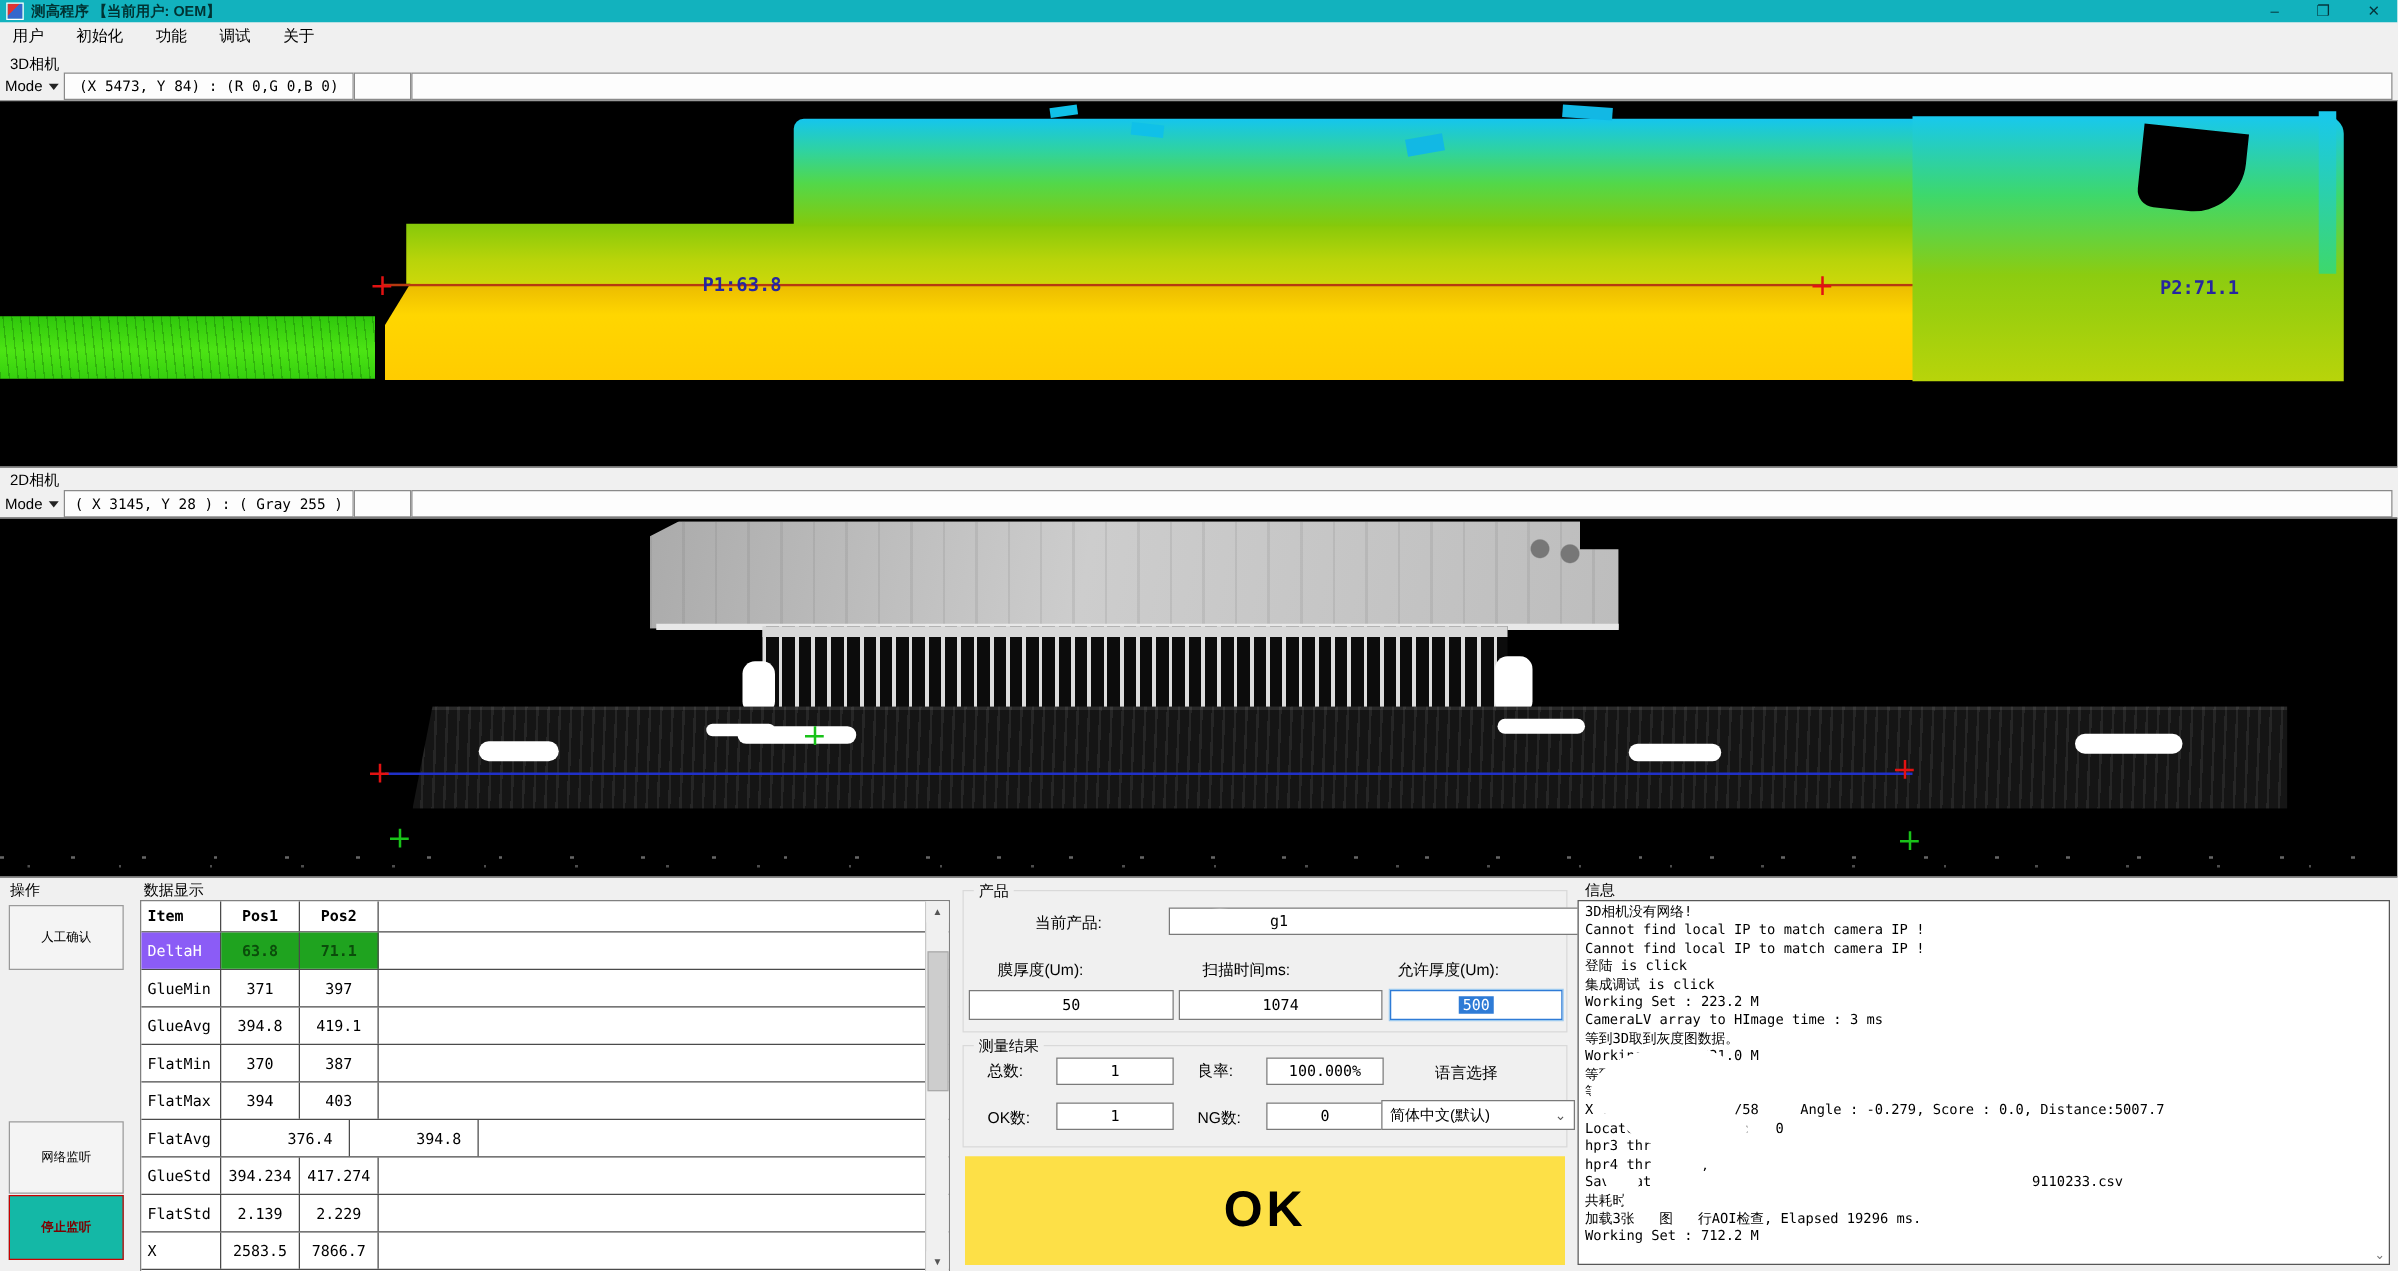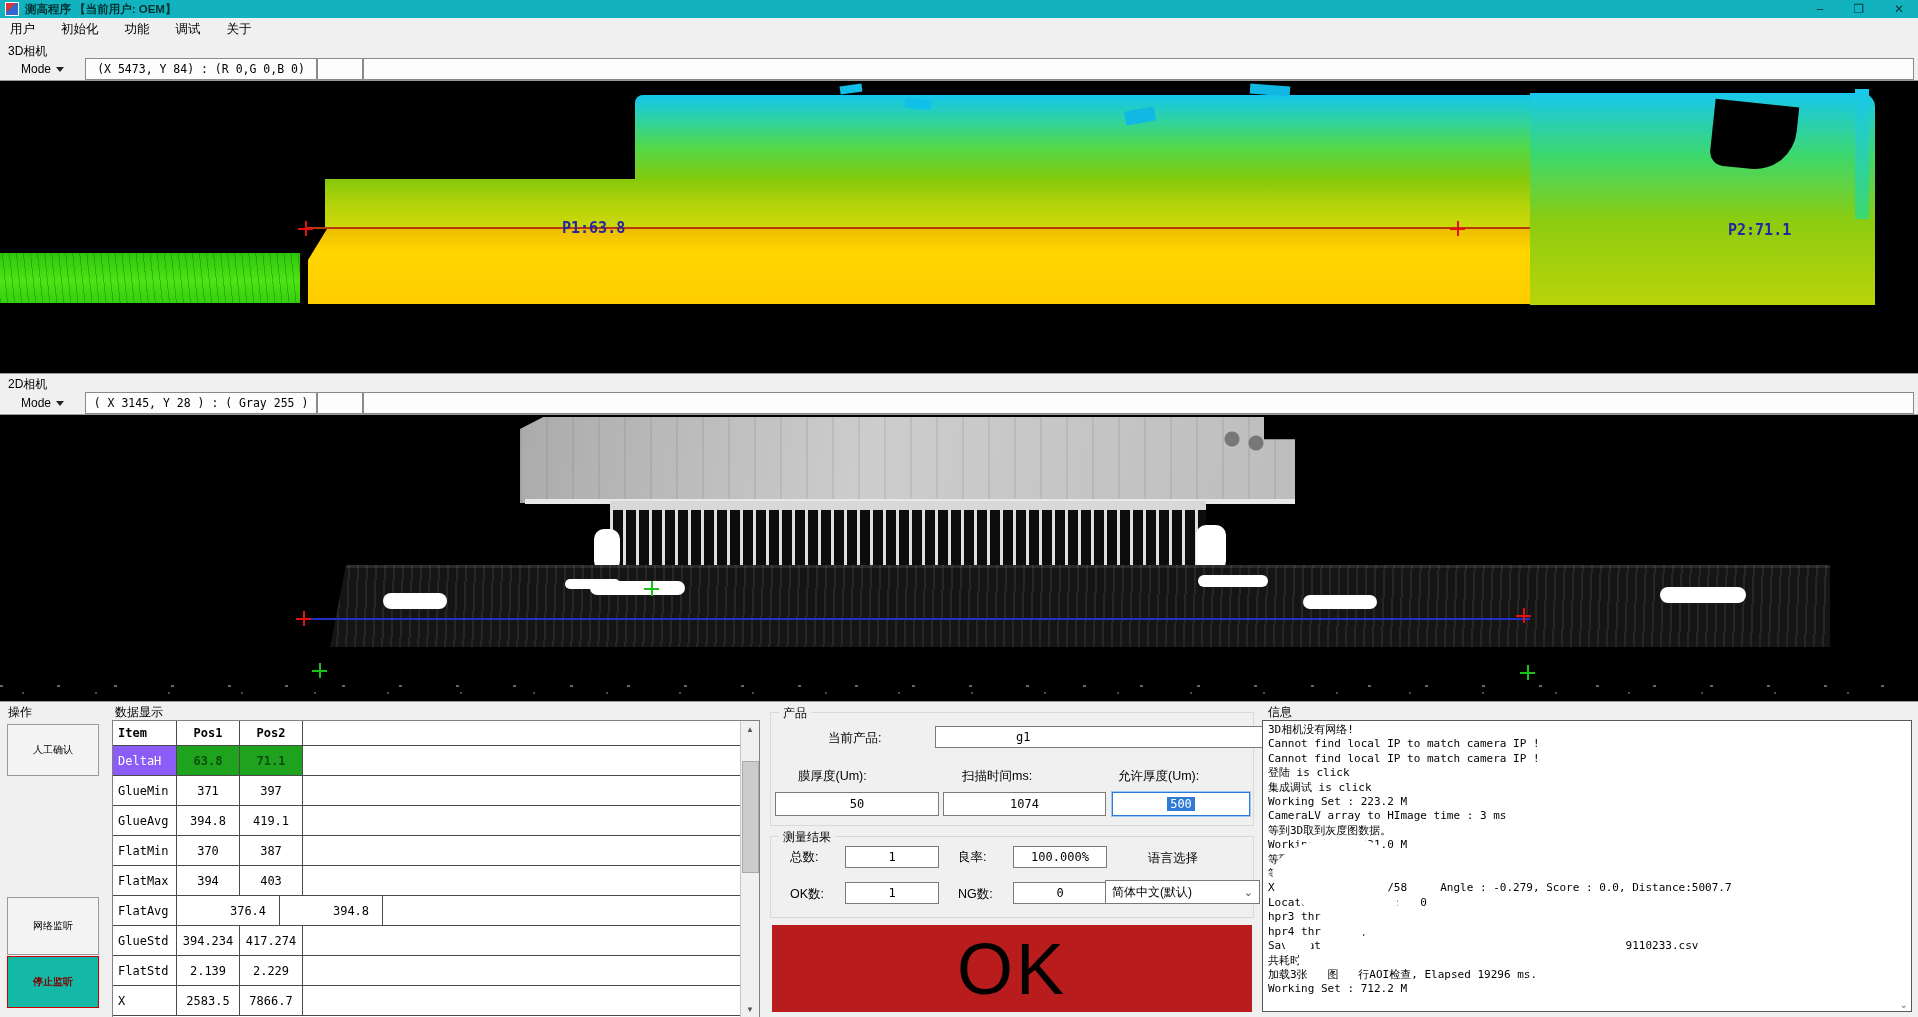--- a/index.html
+++ b/index.html
@@ -11,21 +11,21 @@
   .appicon{width:12px;height:12px;margin:0 6px 0 5px;background:linear-gradient(135deg,#d33 0 40%,#36c 40% 100%);border:1px solid #fff;}
   .apptitle{font-size:11.5px;font-weight:bold;color:#062;color:#033;}
   .wctrls{margin-left:auto;display:flex;align-items:center;gap:30px;padding-right:14px;}
   .wctrl{font-size:12px;color:#06343a;line-height:18px;cursor:default;}
   
   .menubar{left:0;top:18px;width:1918px;height:22px;background:#f0f0f0;display:flex;align-items:center;gap:26px;padding-left:10px;font-size:12.5px;}
   .menuitem{cursor:default;}
   .grouplabel{font-size:12px;}
   
   .modebar{left:0;width:1918px;height:22px;background:#f0f0f0;display:flex;align-items:stretch;font-size:12px;}
-  .modebtn{display:flex;align-items:center;gap:5px;padding:0 21px;}
+  .modebtn{display:flex;align-items:center;gap:5px;padding:0 4px;}
   .modearrow{width:0;height:0;border-left:4px solid transparent;border-right:4px solid transparent;border-top:5px solid #222;}
   .statbox{border:1px solid #8a8a8a;background:#fdfdfd;display:flex;align-items:center;justify-content:center;
            font-family:"DejaVu Sans Mono",monospace;font-size:11.5px;}
   
   .vp{left:0;width:1918px;background:#000;overflow:hidden;border-top:1px solid #9a9a9a;border-bottom:1px solid #9a9a9a;}
   .speck1{background-image:repeating-linear-gradient(37deg,rgba(0,0,0,.30) 0 1px,transparent 1px 6px),
           repeating-linear-gradient(-58deg,rgba(0,0,0,.22) 0 1px,transparent 1px 5px);}
   .anno{font-family:"DejaVu Sans Mono",monospace;font-weight:bold;font-size:15px;color:#2626a0;}
   .cross{width:15px;height:15px;}
   .cross::before{content:"";position:absolute;left:7px;top:0;width:2px;height:15px;background:inherit;}
@@ -53,22 +53,22 @@
   .thead .tc{font-weight:bold;}
   .rowsel .tc.i{background:#8b5cf6;color:#fff;}
   .rowsel .tc.v{background:#1fa31f;color:#0b4d0b;font-weight:bold;}
   .vscroll{position:absolute;right:0;top:0;width:18px;height:100%;background:#f0f0f0;border-left:1px solid #c8c8c8;}
   .varrow{position:absolute;left:0;width:18px;height:17px;display:flex;align-items:center;justify-content:center;font-size:8px;color:#555;background:#f0f0f0;}
   .vthumb{position:absolute;left:1px;width:15px;background:#cdcdcd;border:1px solid #aaa;}
   
   .logbox{background:#fff;border:1px solid #575757;overflow:hidden;}
   .logbox pre{margin:0;padding:2px 5px;font-family:"DejaVu Sans Mono",monospace;font-size:11px;line-height:14.4px;white-space:pre;}
   .blob{background:#fff;border-radius:50%;}
-  .okbanner{background:#b91c1c;display:flex;align-items:center;justify-content:center;
-            font-size:72px;font-weight:normal;letter-spacing:3px;color:#000;}
+  .okbanner{background:#fde047;display:flex;align-items:center;justify-content:center;
+            font-size:40px;font-weight:bold;letter-spacing:3px;color:#000;}
   .combo{border:1px solid #7a7a7a;background:#fff;display:flex;align-items:center;font-size:12px;padding-left:6px;}
   .combo .chev{margin-left:auto;padding-right:6px;color:#555;font-size:11px;}
   .sel{background:#2e7bd6;color:#fff;padding:0 3px;}
   .fieldsel{border:1px solid #2e7bd6;box-shadow:0 0 0 1px #9cc9ef;}
 </style>
 </head>
 <body>
 
 <div class="abs titlebar">
   <div class="appicon"></div>

